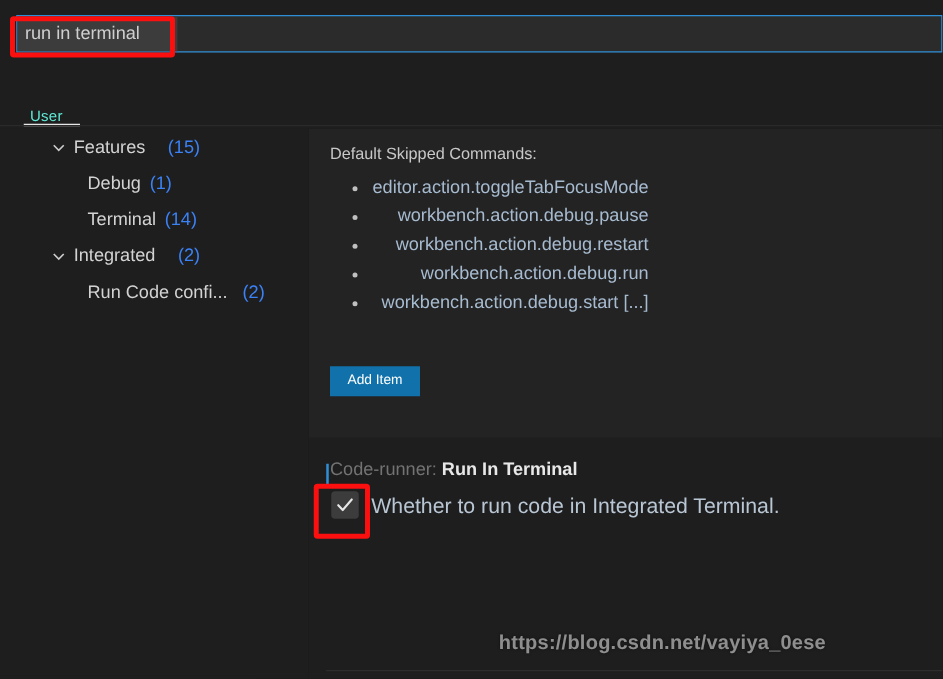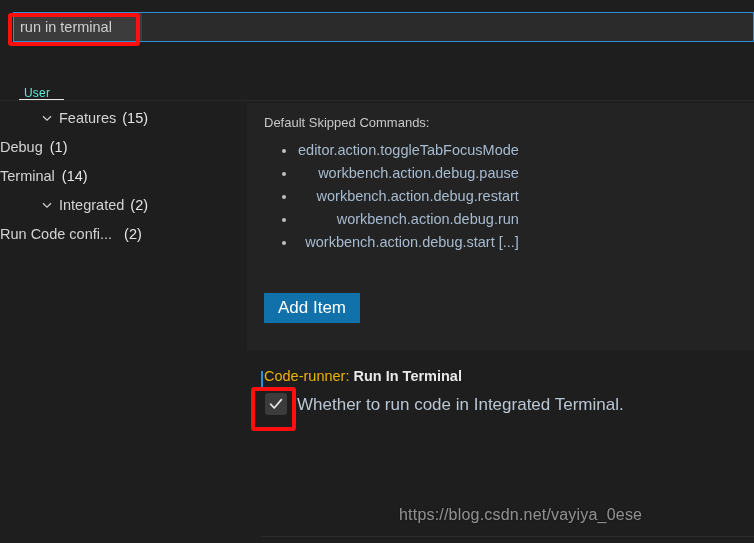--- a/index.html
+++ b/index.html
@@ -104,25 +104,25 @@
     left: 40px; top: 50%;
     transform: translateY(-50%);
     width: 14px; height: 14px;
     color: #cccccc;
   }
   .tree-chevron svg { display: block; }
   .tree-label {
     color: #d3d3d3;
   }
   .tree-count {
-    color: #e5e5e5;
+    color: #3b82f6;
     margin-left: 6px;
   }
-  .lvl1 { padding-left: 59px; }
-  .lvl2 { }
+  .lvl1 { padding-left: 59px; gap: 12px; }
+  .lvl2 { padding-left: 70px; }
   .lvl2 .tree-count { margin-left: 7px; }
   .row-runcode .tree-count { margin-left: 12px; }
 
   
   .content {
     position: absolute;
     left: 247px; top: 0;
     width: 507px; height: 440px;
     background: #1e1e1e;
     overflow: hidden;
@@ -166,21 +166,21 @@
     border-radius: 50%;
     background: #c0c0c0;
   }
   .add-btn {
     position: absolute;
     left: 17px; top: 190px;
     background: #1071ab;
     color: #ffffff;
     border: none;
     font-family: "Liberation Sans", sans-serif;
-    font-size: 17px;
+    font-size: 11px;
     padding: 6px 14px 7px 14px;
     cursor: pointer;
     line-height: 1;
   }
 
   
   .block-runterm {
     position: absolute;
     left: 0; top: 265px;
     width: 507px;
@@ -191,21 +191,21 @@
     left: 14px; top: 3px;
     width: 2px; height: 17px;
     background: #2f8fd6;
   }
   .set-header {
     position: absolute;
     left: 17px; top: 0px;
     font-size: 14.5px;
     white-space: nowrap;
   }
-  .set-cat { color: #eab308; text-align: center; }
+  .set-cat { color: #737373; text-align: center; }
   .set-name { color: #e8e8e8; font-weight: bold; }
   .checkbox {
     position: absolute;
     left: 18px; top: 25px;
     width: 22px; height: 22px;
     background: #3c3c3c;
     border-radius: 3px;
     cursor: pointer;
   }
   .checkbox svg {
@@ -264,20 +264,21 @@
   .watermark {
     position: absolute;
     left: 399px; top: 506px;
     font-size: 16px;
     font-family: "Liberation Sans", sans-serif;
     color: rgba(245,245,245,0.55);
     text-shadow: 0 0 2px rgba(0,0,0,0.6);
     white-space: nowrap;
     pointer-events: none;
     letter-spacing: .2px;
+    font-weight: bold;
   }
 </style>
 </head>
 <body>
 
 <div id="app">
 
   <div class="search-wrap">
     <input class="search-input" type="text" placeholder="Search settings" value="run in terminal" style="">
   </div>

